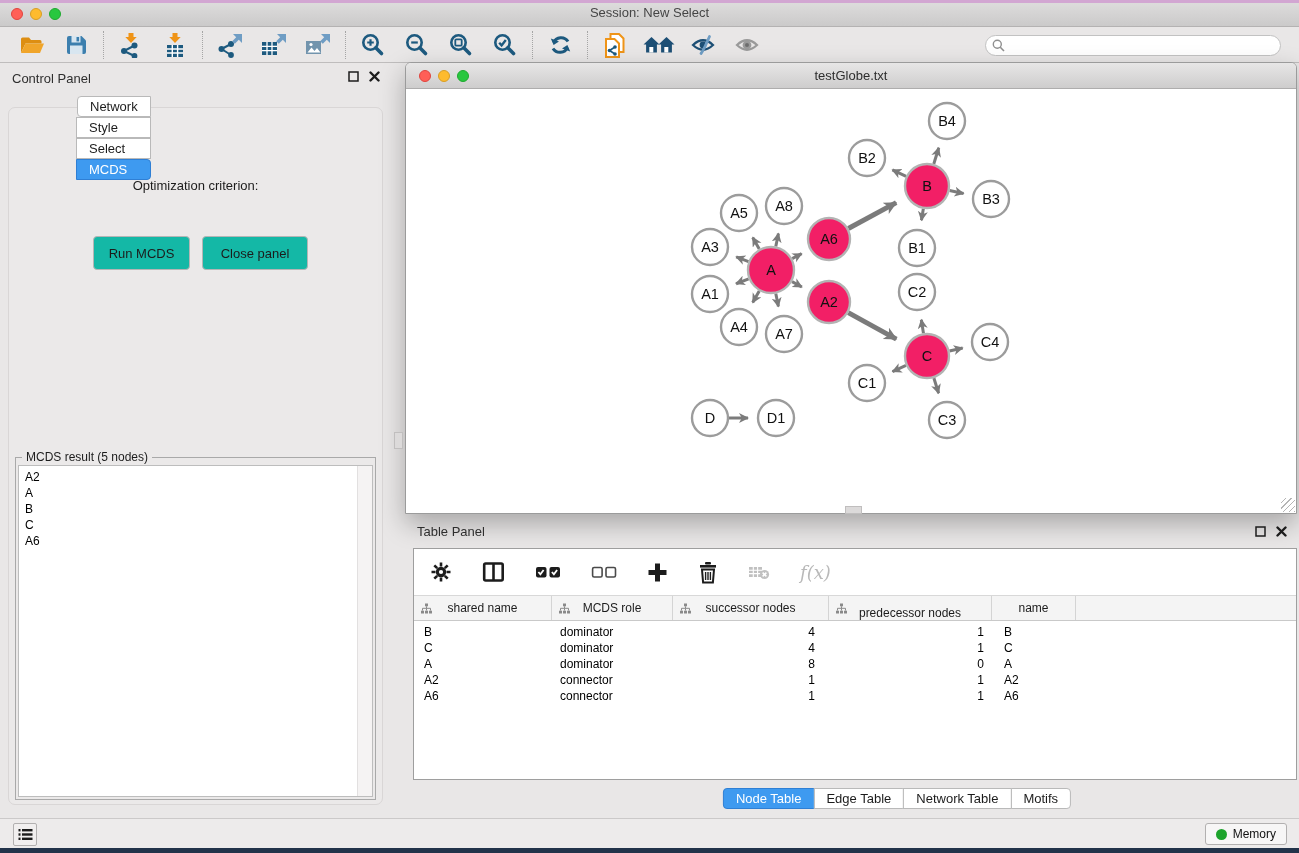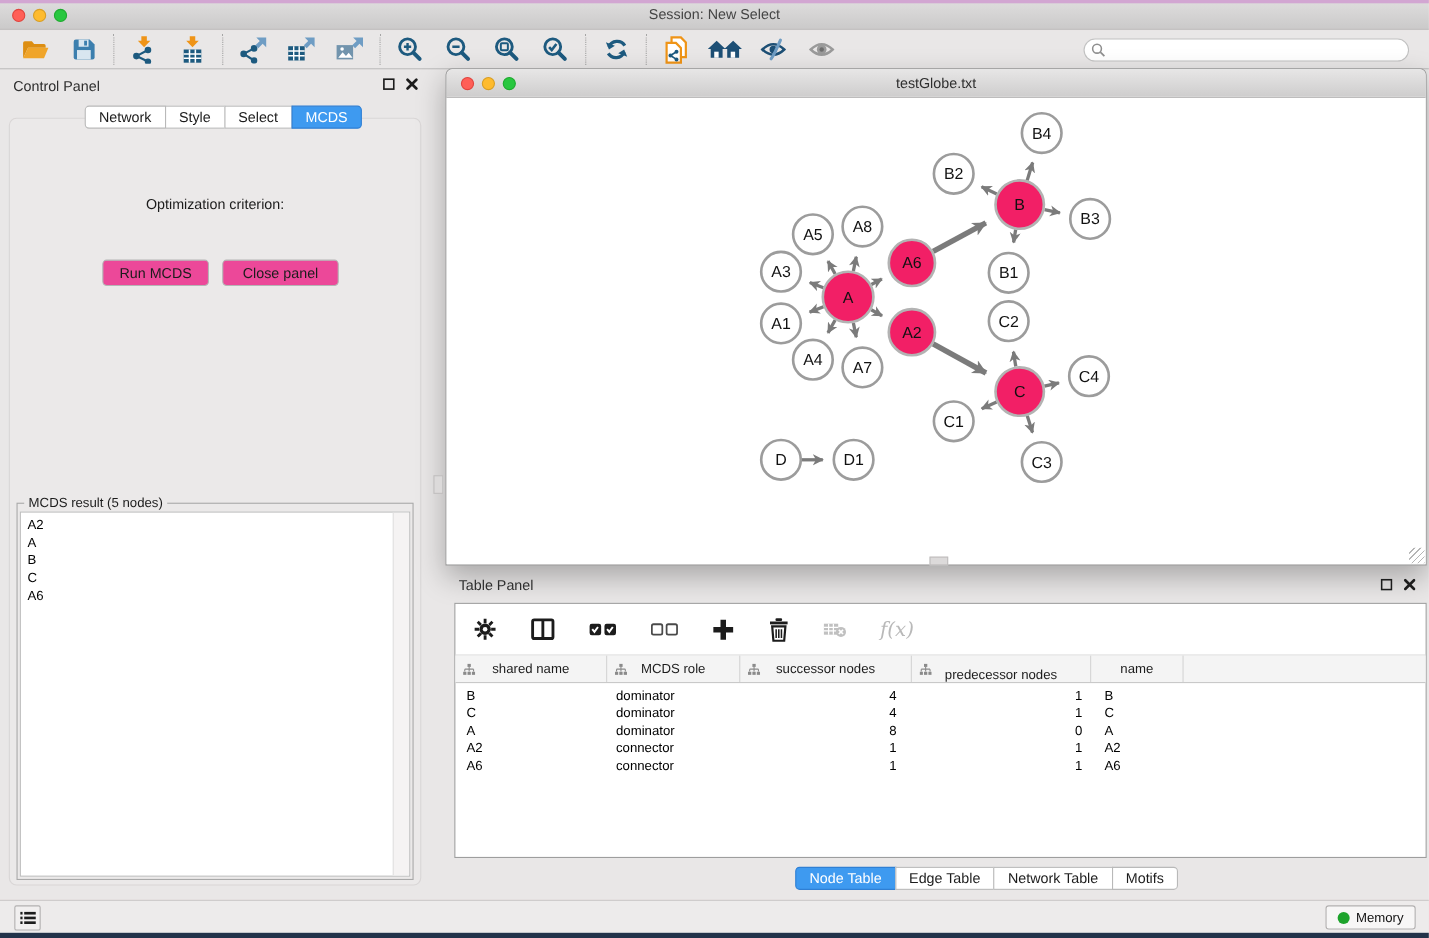--- a/index.html
+++ b/index.html
@@ -34,29 +34,29 @@
   .panel-header { position:absolute; left:12px; top:8px; font-size:13px; color:#2e2e2e; }
   .panel-icons { position:absolute; right:10px; top:8px; display:flex; gap:10px; align-items:center; }
   .cp-body { position:absolute; left:8px; top:44px; width:375px; height:698px;
     background:#ebe9e9; border:1px solid #d9d6d6; border-radius:7px; }
   .segtabs { display:inline-flex; position:absolute; z-index:3; }
   .segtab { height:21px; line-height:19px; padding:0 12px; background:#fff; border:1px solid #b9b9b9;
     margin-left:-1px; font-size:13px; color:#1c1c1c; cursor:pointer; }
   .segtab:first-child { border-radius:4px 0 0 4px; margin-left:0; }
   .segtab:last-child { border-radius:0 4px 4px 0; }
   .segtab.active { background:#3e9af0; border-color:#2f7fd4; color:#fff; }
-  #cp-tabs { left:77px; top:33px; }
+  #cp-tabs { left:77px; top:33px;flex-direction:column; }
   .opt-label { position:absolute; left:0; top:70px; width:100%; text-align:center; font-size:13px; color:#1c1c1c; }
   #opt-select { position:absolute; left:42px; top:94px; width:314px; height:23px; background:#fff;
     border:1px solid #b5b5b5; border-radius:4px; font-size:13px; color:#1c1c1c; display:flex;
     align-items:center; padding-left:8px; cursor:pointer; }
   #opt-select .stepper { position:absolute; right:1px; top:1px; width:19px; height:19px; border-radius:3px;
     background:linear-gradient(#6fb0f5,#2f7de0); display:flex; flex-direction:column; align-items:center;
     justify-content:center; gap:2px; }
-  .cp-btn { position:absolute; top:128px; height:24px; background:#ec4899; border:1px solid #b5b5b5;
+  .cp-btn { position:absolute; top:128px; height:34px; background:#14b8a6; border:1px solid #b5b5b5;
     border-radius:4px; font-size:13px; color:#1c1c1c; display:flex; align-items:center;
     justify-content:center; cursor:pointer; }
   #run-btn { left:84px; width:97px; }
   #closepanel-btn { left:193px; width:106px; }
   .groupbox { position:absolute; left:6px; top:349px; width:361px; height:343px; border:1px solid #a9a9a9; }
   .groupbox .legend { position:absolute; left:6px; top:-8px; background:#ebe9e9; padding:0 4px;
     font-size:12px; color:#1c1c1c; }
   .mcds-list { position:absolute; left:2px; top:7px; right:2px; bottom:2px; background:#fff;
     border:1px solid #bdbdbd; overflow:hidden; }
   .mcds-item { font-size:12px; line-height:16px; padding-left:6px; color:#000; cursor:default; }

